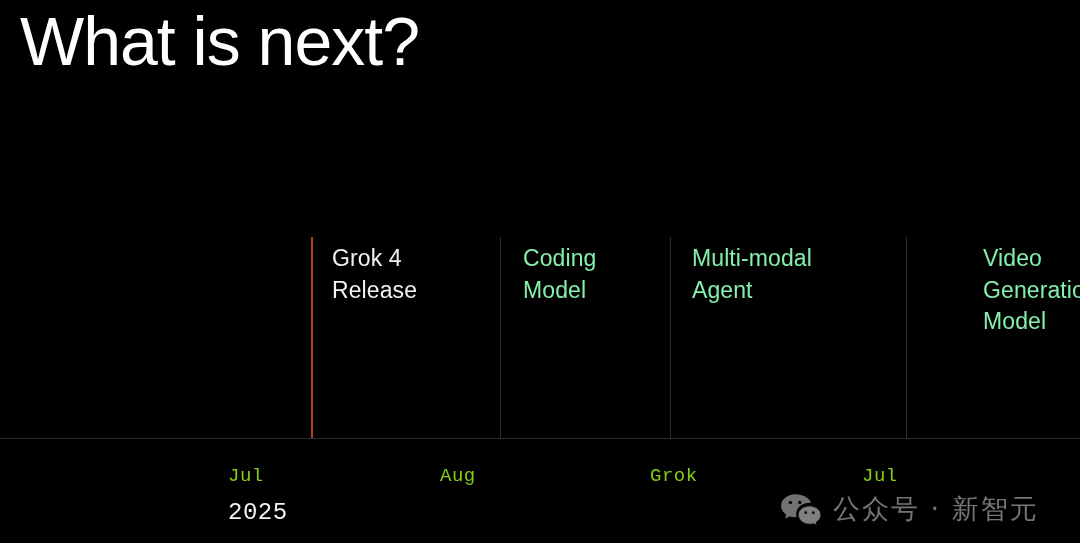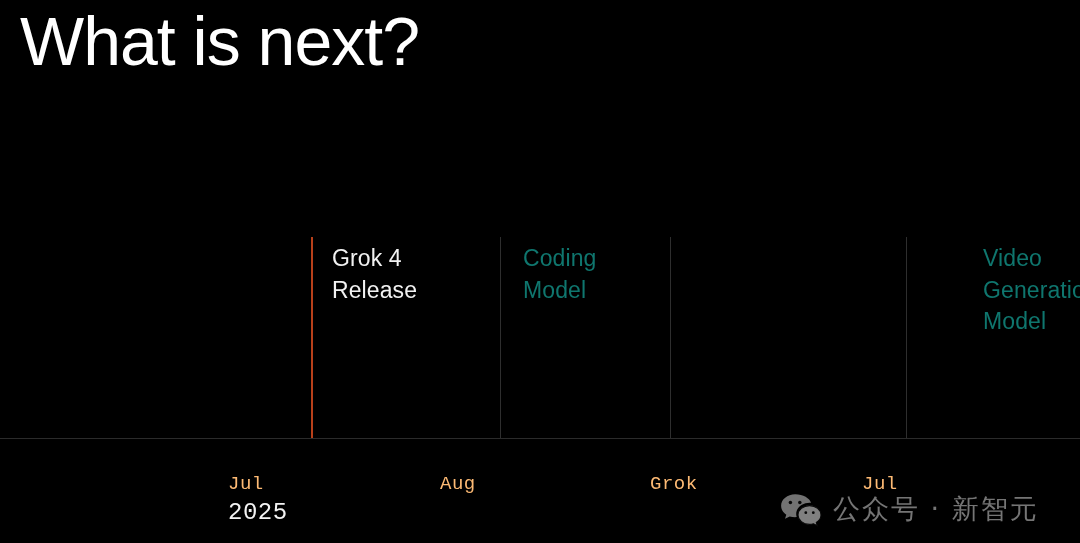--- a/index.html
+++ b/index.html
@@ -71,30 +71,30 @@
     position: absolute;
     top: 6px;
     font-family: "Liberation Sans", sans-serif;
     font-size: 23px;
     font-weight: 400;
     line-height: 1.38;
     letter-spacing: 0.1px;
     white-space: pre-line;
   }
   .tl-label.bright { color: #f2f2f2; }
-  .tl-label.dim    { color: #0f766e; }
+  .tl-label.dim    { color: #86efac; }
 
   
   .tl-month {
     position: absolute;
-    top: 236px;
+    top: 228px;
     font-family: "Liberation Mono", monospace;
     font-size: 19px;
     font-weight: 400;
-    color: #fdba74;
+    color: #84cc16;
     letter-spacing: 0.5px;
     white-space: nowrap;
     text-align: right;
   }
   #tl-year {
     position: absolute;
     top: 262px;
     left: 228px;
     font-family: "Liberation Mono", monospace;
     font-size: 24px;
@@ -142,20 +142,22 @@
 
     <div class="tl-divider accent" style="left:311px;"></div>
     <div class="tl-label bright" style="left:332px;">Grok 4
 Release</div>
 
     <div class="tl-divider plain" style="left:500px;"></div>
     <div class="tl-label dim" style="left:523px;">Coding
 Model</div>
 
     <div class="tl-divider plain" style="left:670px;"></div>
+    <div class="tl-label dim" style="left:692px;">Multi-modal
+Agent</div>
 
     <div class="tl-divider plain" style="left:906px;"></div>
     <div class="tl-label dim" style="left:983px;">Video
 Generation
 Model</div>
 
     <div class="tl-month" style="left:228px;">Jul</div>
     <div class="tl-month" style="left:440px;">Aug</div>
     <div class="tl-month" style="left:650px;">Grok</div>
     <div class="tl-month" style="left:862px;">Jul</div>

